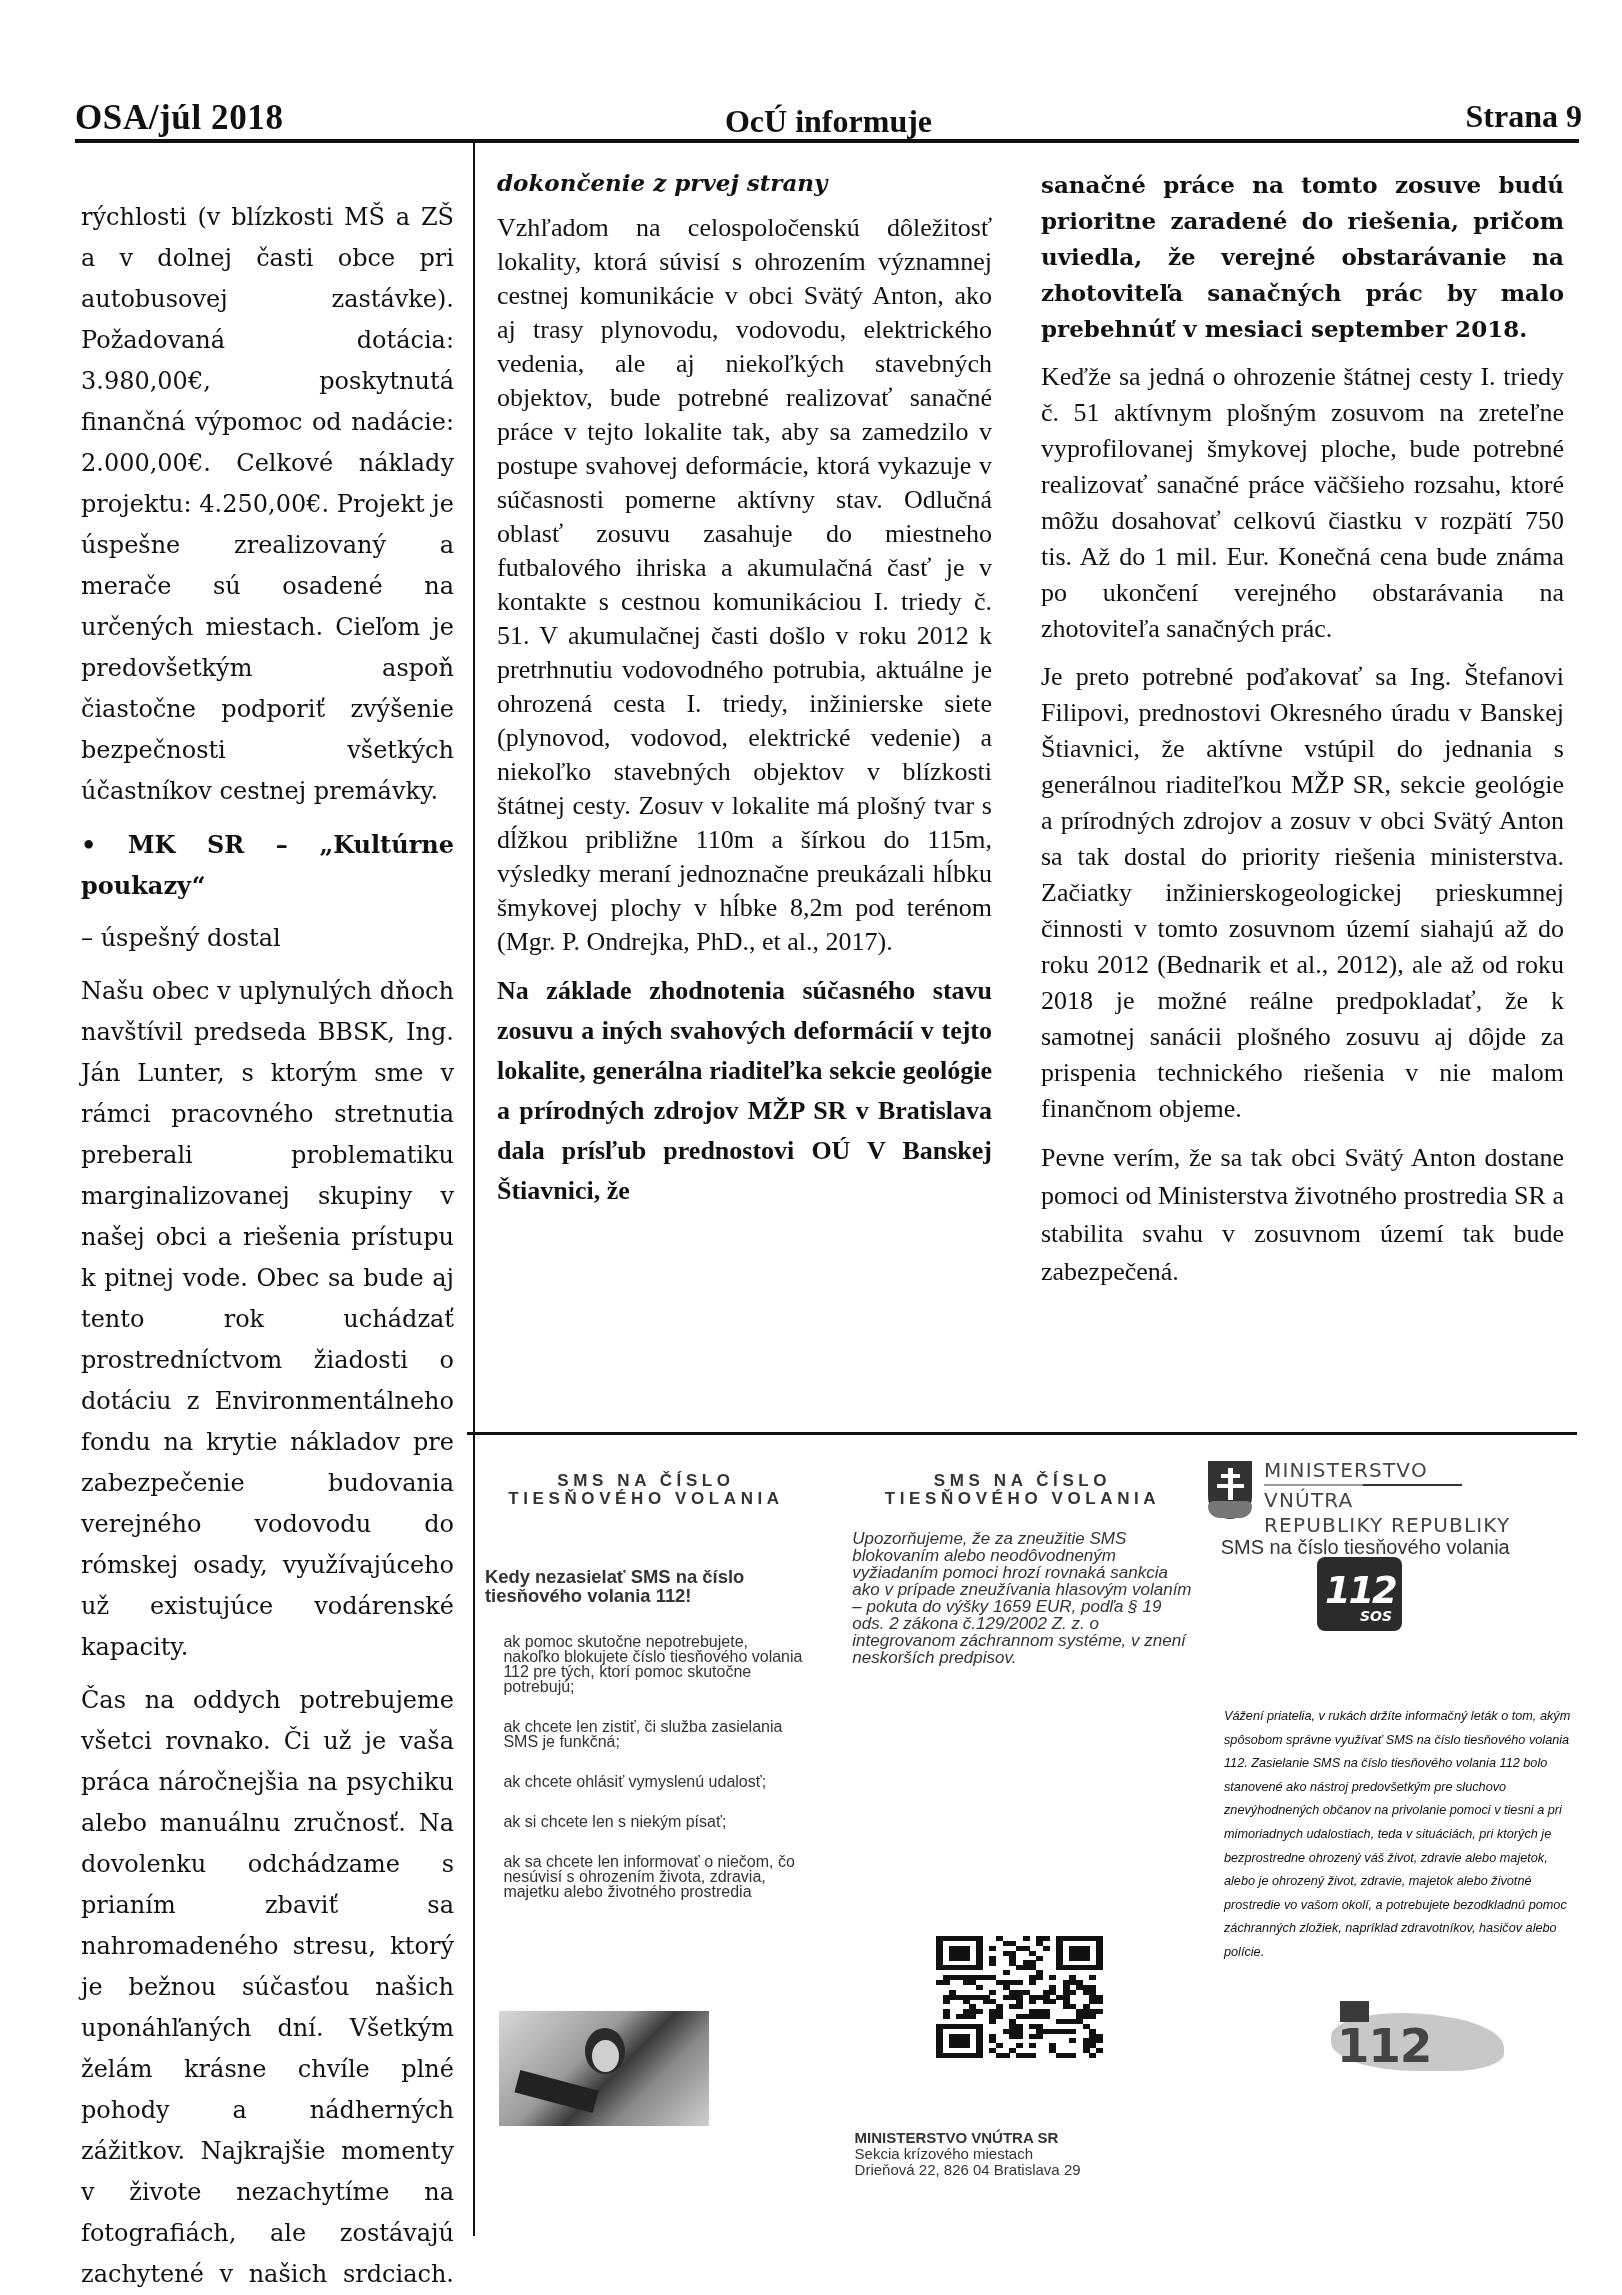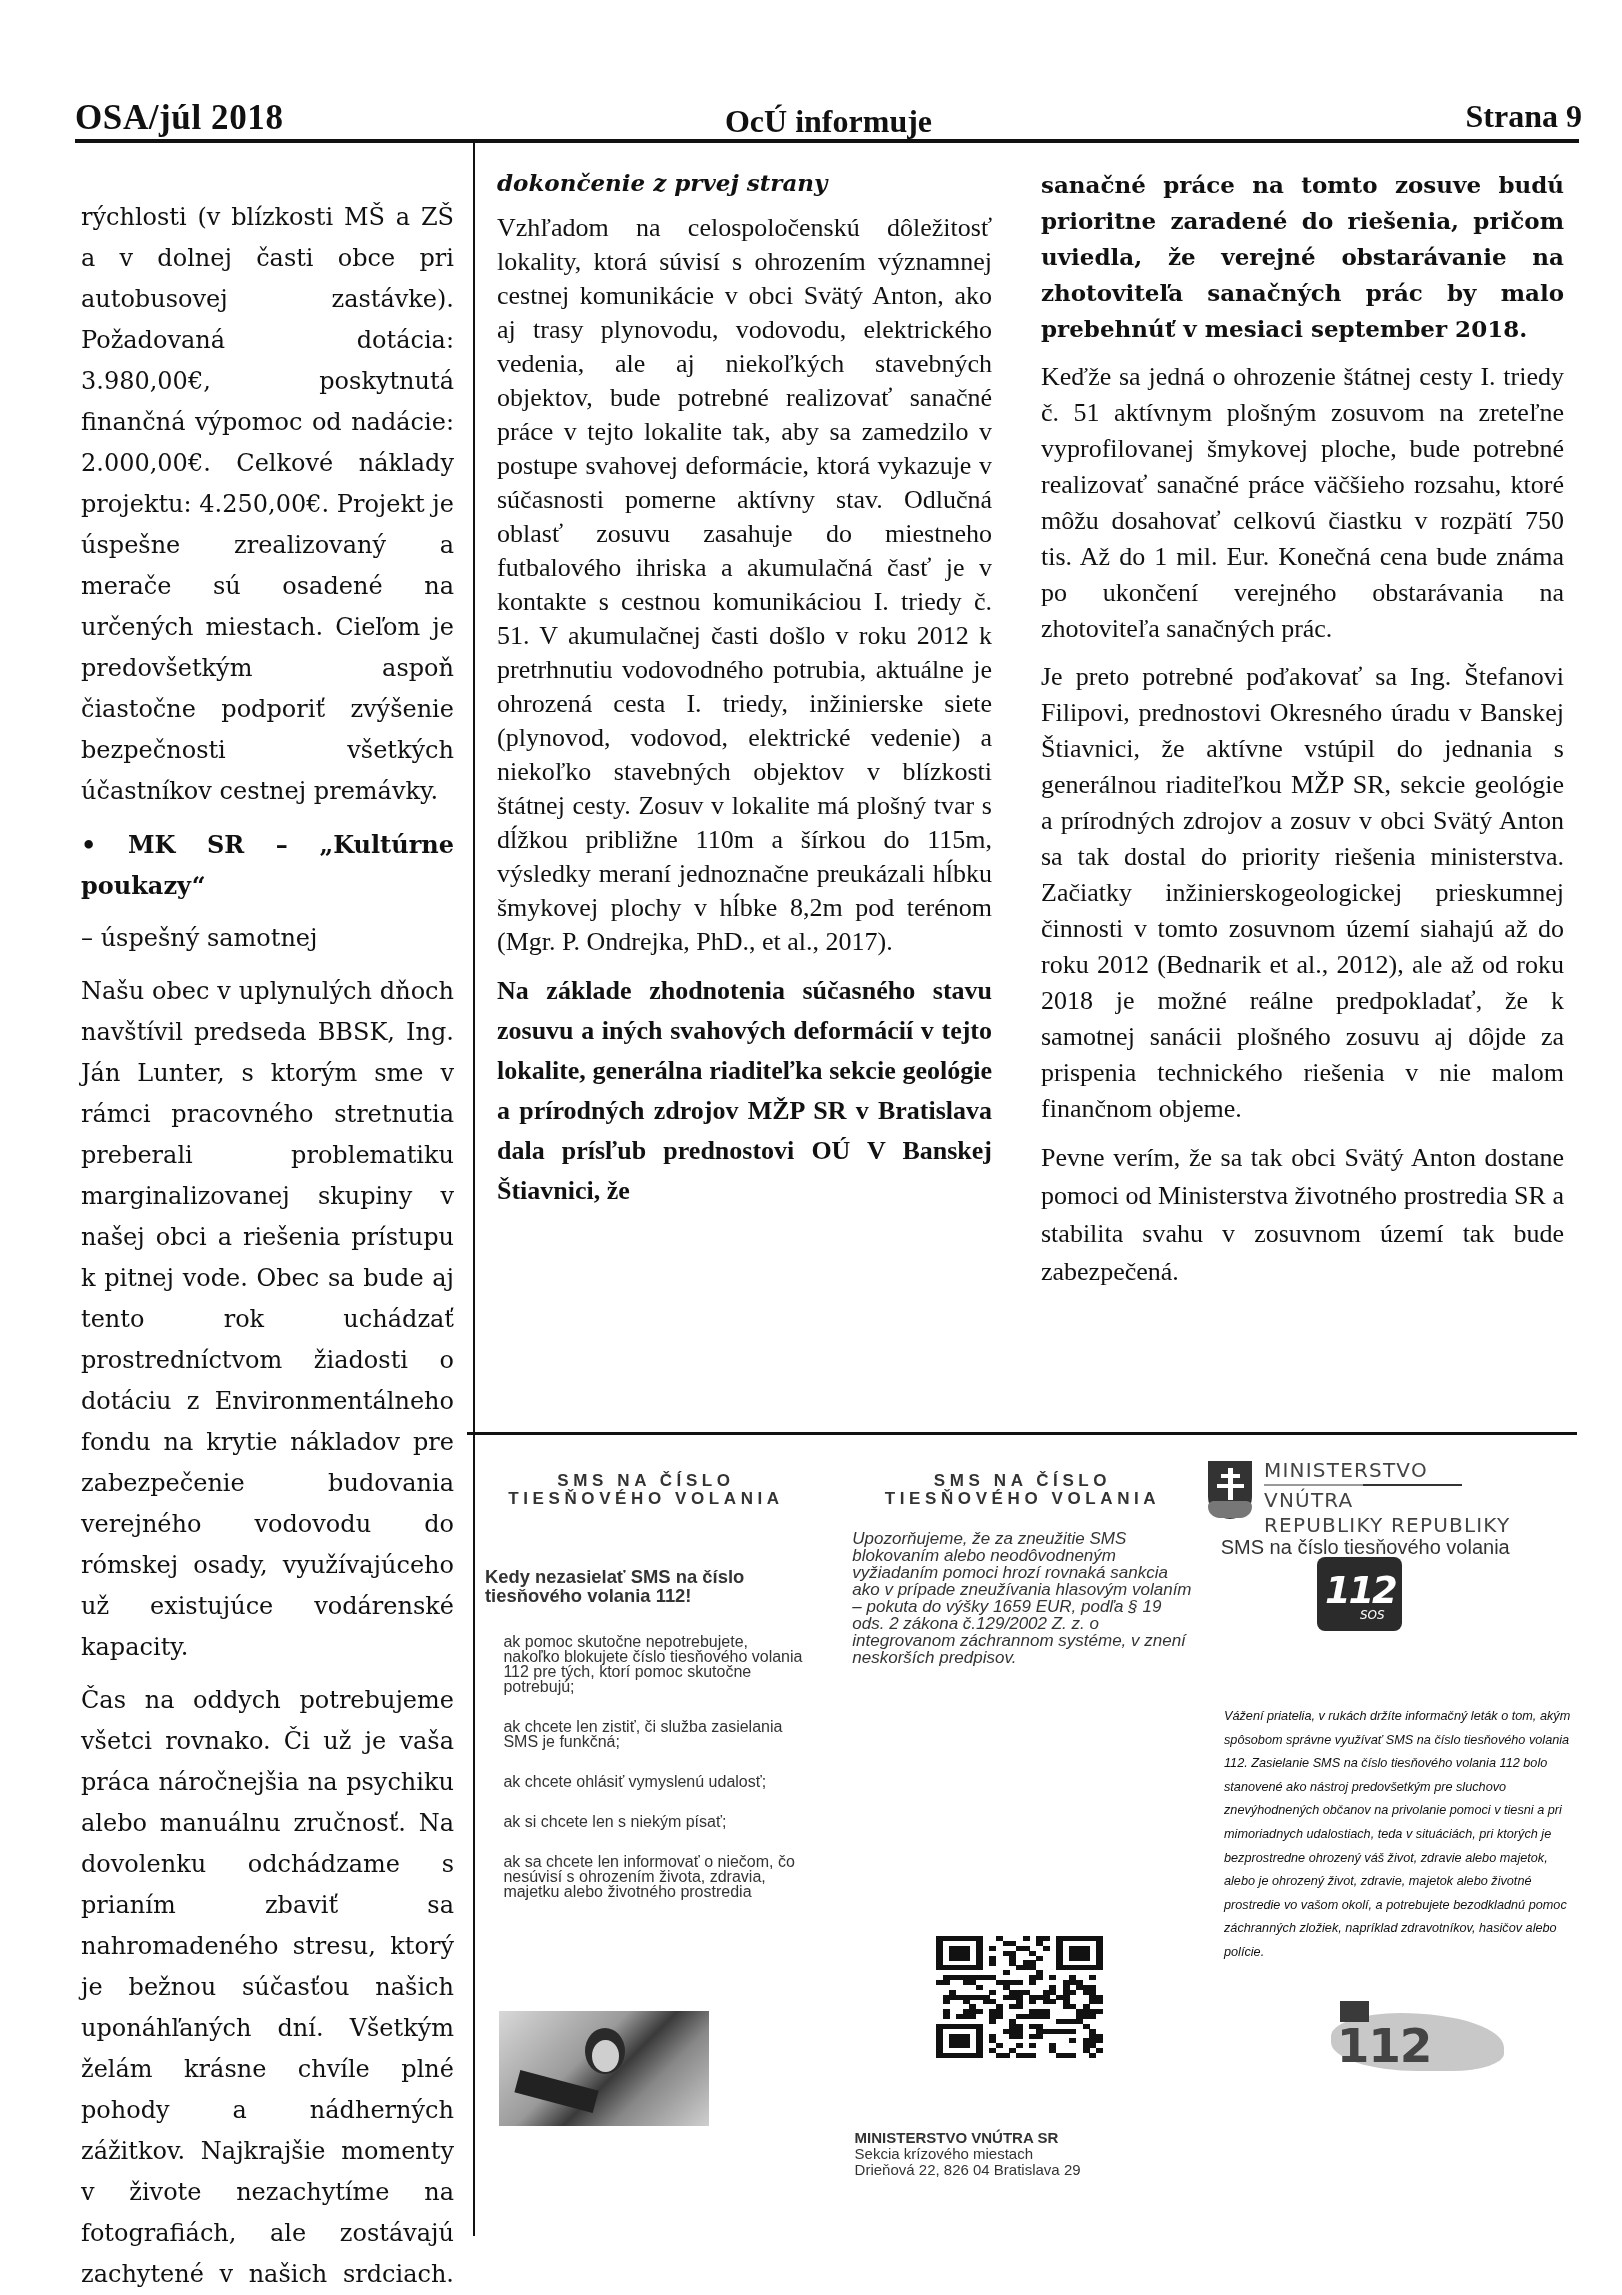--- a/index.html
+++ b/index.html
@@ -57,21 +57,21 @@
   .crest { position: absolute; left: 0; top: 2.9px; width: 44px; height: 58px; background: #333; border-radius: 0 0 22px 22px; }
   .crest .v { position: absolute; left: 19.6px; top: 7px; width: 5.2px; height: 32px; background: #fff; }
   .crest .h1 { position: absolute; left: 12.7px; top: 12.7px; width: 19.6px; height: 4.6px; background: #fff; }
   .crest .h2 { position: absolute; left: 9.2px; top: 23px; width: 26.5px; height: 4.6px; background: #fff; }
   .crest .hill { position: absolute; left: 0; top: 40px; width: 44px; height: 17px; background: #777; border-radius: 10.4px 10.4px 22px 22px; }
   .ministry { position: absolute; left: 56px; top: 0px; font-family: "DejaVu Sans", sans-serif; color: #444; font-size: 20px; letter-spacing: 1.2px; line-height: 25px; }
   .ministry .line { width: 198px; height: 1.7px; background: linear-gradient(90deg, #999 50%, #333 50%); margin: 1.2px 0 2.3px 0; }
   .p3 .smsline { position: absolute; left: 12.7px; top: 78px; font-size: 20px; color: #333; white-space: nowrap; }
   .badge112 { position: absolute; left: 1317px; top: 1557px; width: 85px; height: 74px; background: #2b2b2b; border-radius: 8px; color: #fff; font-family: "DejaVu Sans", sans-serif; }
   .badge112 .n { position: absolute; left: 8px; top: 11.5px; font-style: italic; font-weight: bold; font-size: 37px; letter-spacing: -2.3px; }
-  .badge112 .sos { position: absolute; left: 43px; top: 51px; font-weight: normal; font-size: 12px; font-style: italic; }
+  .badge112 .sos { position: absolute; left: 43px; top: 51px; font-weight: bold; font-size: 14px; font-style: italic; }
   .p3 .intro { position: absolute; left: 16px; top: 247px; width: 357px; font-style: italic; font-size: 12.7px; line-height: 23.6px; color: #111; }
   .eu112 { position: absolute; left: 1331px; top: 2001px; width: 173px; height: 69px; }
   .eu112 .map { position: absolute; left: 0; top: 11.5px; width: 173px; height: 58px; background: #c8c8c8; border-radius: 40% 60% 30% 50%; }
   .eu112 .flag { position: absolute; left: 8.6px; top: 0; width: 29px; height: 21px; background: #3a3a3a; }
   .eu112 .txt { position: absolute; left: 5.8px; top: 17px; font-family: "DejaVu Sans", sans-serif; font-weight: bold; font-size: 47px; color: #444; letter-spacing: -1.2px; }
 </style>
 </head>
 <body>
 
 <div class="hdr">
@@ -79,21 +79,21 @@
   <div class="hdr-center">OcÚ informuje</div>
   <div class="hdr-right">Strana 9</div>
 </div>
 <div class="hdr-rule"></div>
 <div class="vrule"></div>
 <div class="hrule-mid"></div>
 
 <div class="col col1">
   <p>rýchlosti (v blízkosti MŠ a ZŠ a v dolnej časti obce pri autobusovej zastávke). Požadovaná dotácia: 3.980,00€, poskytnutá finančná výpomoc od nadácie: 2.000,00€. Celkové náklady projektu: 4.250,00€. Projekt je úspešne zrealizovaný a merače sú osadené na určených miestach. Cieľom je predovšetkým aspoň čiastočne podporiť zvýšenie bezpečnosti všetkých účastníkov cestnej premávky.</p>
   <p class="sub-bold">• MK SR – „Kultúrne poukazy“</p>
-  <p class="last">– úspešný samotnej</p>
+  <p class="last">– úspešný dostal</p>
   <p>Našu obec v uplynulých dňoch navštívil predseda BBSK, Ing. Ján Lunter, s ktorým sme v rámci pracovného stretnutia preberali problematiku marginalizovanej skupiny v našej obci a riešenia prístupu k pitnej vode. Obec sa bude aj tento rok uchádzať prostredníctvom žiadosti o dotáciu z Environmentálneho fondu na krytie nákladov pre zabezpečenie budovania verejného vodovodu do rómskej osady, využívajúceho už existujúce vodárenské kapacity.</p>
   <p>Čas na oddych potrebujeme všetci rovnako. Či už je vaša práca náročnejšia na psychiku alebo manuálnu zručnosť. Na dovolenku odchádzame s prianím zbaviť sa nahromadeného stresu, ktorý je bežnou súčasťou našich uponáhľaných dní. Všetkým želám krásne chvíle plné pohody a nádherných zážitkov. Najkrajšie momenty v živote nezachytíme na fotografiách, ale zostávajú zachytené v našich srdciach. Tak vám prajem super prázdniny a krásne dovolenky!</p>
   <p class="sign">Vaša starostka</p>
 </div>
 
 <div class="col col2">
   <p class="subtitle">dokončenie z prvej strany</p>
   <p>Vzhľadom na celospoločenskú dôležitosť lokality, ktorá súvisí s ohrozením významnej cestnej komunikácie v obci Svätý Anton, ako aj trasy plynovodu, vodovodu, elektrického vedenia, ale aj niekoľkých stavebných objektov, bude potrebné realizovať sanačné práce v tejto lokalite tak, aby sa zamedzilo v postupe svahovej deformácie, ktorá vykazuje v súčasnosti pomerne aktívny stav. Odlučná oblasť zosuvu zasahuje do miestneho futbalového ihriska a akumulačná časť je v kontakte s cestnou komunikáciou I. triedy č. 51. V akumulačnej časti došlo v roku 2012 k pretrhnutiu vodovodného potrubia, aktuálne je ohrozená cesta I. triedy, inžinierske siete (plynovod, vodovod, elektrické vedenie) a niekoľko stavebných objektov v blízkosti štátnej cesty. Zosuv v lokalite má plošný tvar s dĺžkou približne 110m a šírkou do 115m, výsledky meraní jednoznačne preukázali hĺbku šmykovej plochy v hĺbke 8,2m pod terénom (Mgr. P. Ondrejka, PhD., et al., 2017).</p>
   <p class="bold">Na základe zhodnotenia súčasného stavu zosuvu a iných svahových deformácií v tejto lokalite, generálna riaditeľka sekcie geológie a prírodných zdrojov MŽP SR v Bratislava dala prísľub prednostovi OÚ V Banskej Štiavnici, že</p>
 </div>

